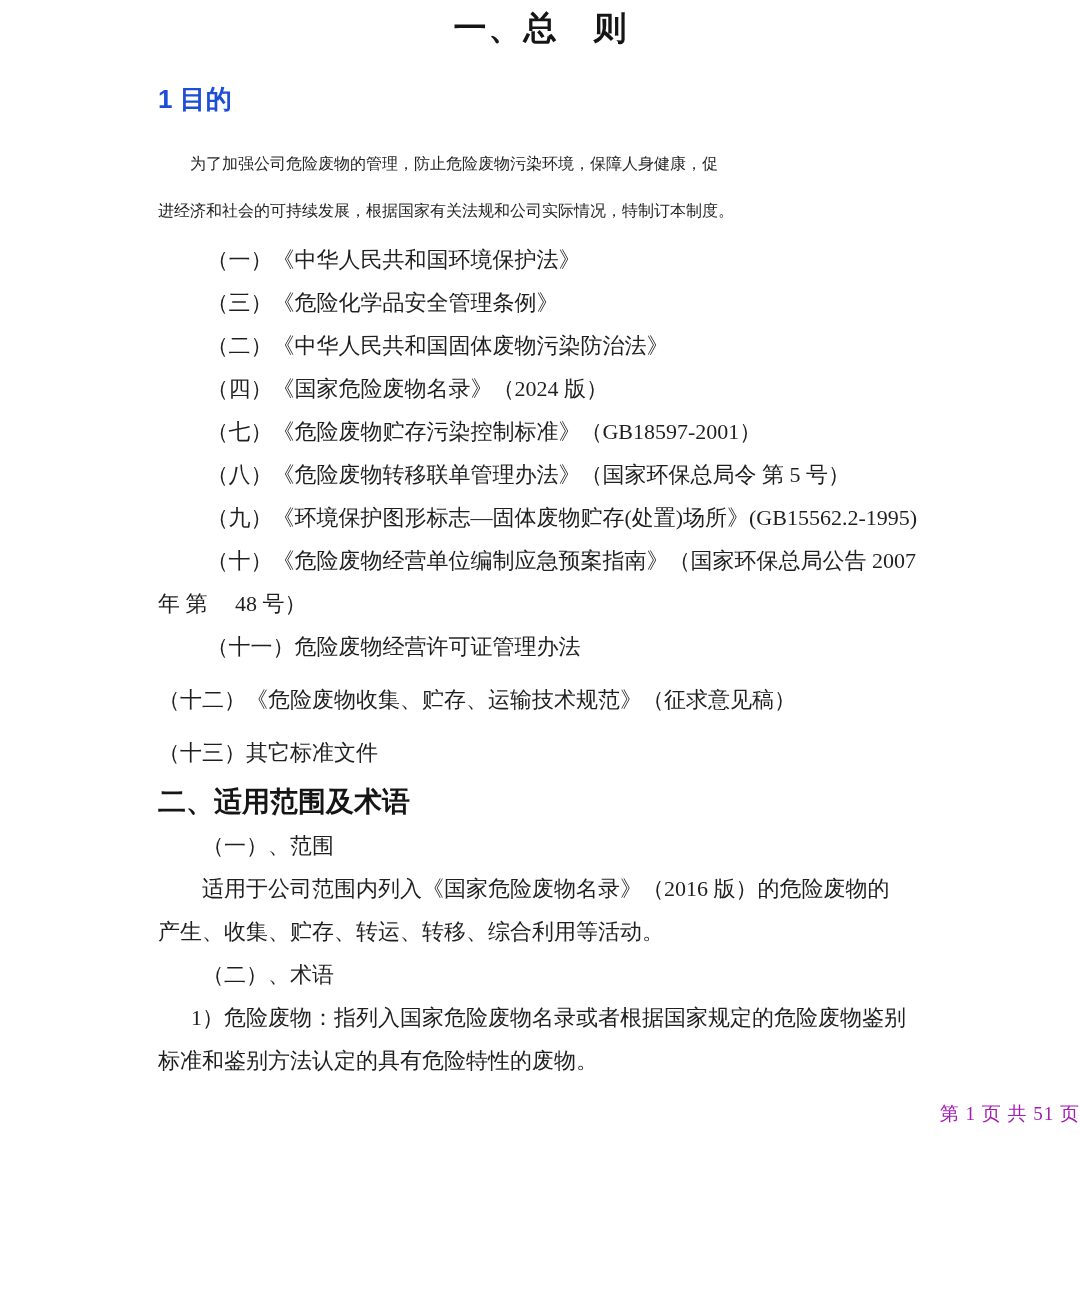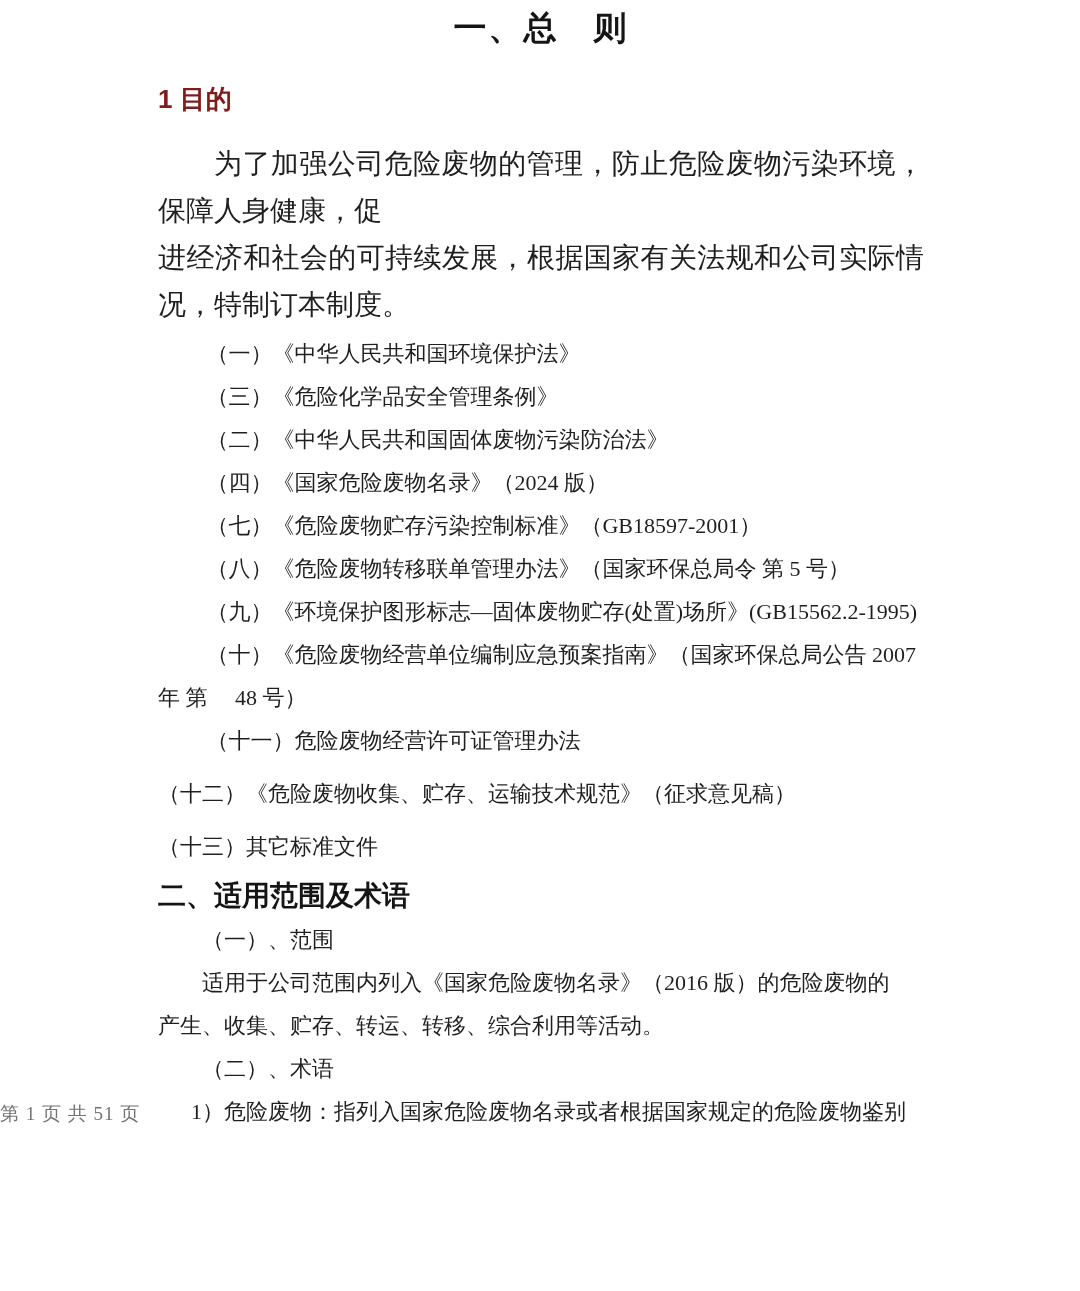--- a/index.html
+++ b/index.html
@@ -26,26 +26,26 @@
     text-align: center;
     letter-spacing: 2px;
     color: #151515;
   }
   .h1 {
     font-family: "Liberation Sans", "DejaVu Sans", sans-serif;
     font-weight: 700;
     font-size: 26px;
     line-height: 34px;
     margin-top: 34px;
-    color: #7f1d1d;
+    color: #1d4ed8;
   }
   .h1-basis { margin-top: 2px; }
   .para {
     margin-top: 24px;
-    font-size: 28px;
+    font-size: 16px;
     line-height: 47px;
     text-indent: 2em;
     white-space: pre-line;
     text-align: justify;
   }
   .item {
     font-size: 22px;
     line-height: 43px;
     text-indent: 2.2em;
     white-space: pre-line;
@@ -73,24 +73,24 @@
     text-indent: 2em;
     text-align: justify;
   }
   .indent15 { text-indent: 1.5em; }
   .scope-start { margin-top: 4px; }
   .footer {
     position: absolute;
     left: 0;
     bottom: 10px;
     width: 100%;
-    text-align: left;
+    text-align: right;
     font-size: 19px;
     letter-spacing: 1px;
-    color: #737373;
+    color: #a21caf;
   }
   .watermark {
     position: absolute;
     top: 1224px;
     right: 26px;
     display: flex;
     align-items: center;
     gap: 0;
     color: #d4d4d4;
     font-family: "Liberation Sans", "DejaVu Sans", sans-serif;

